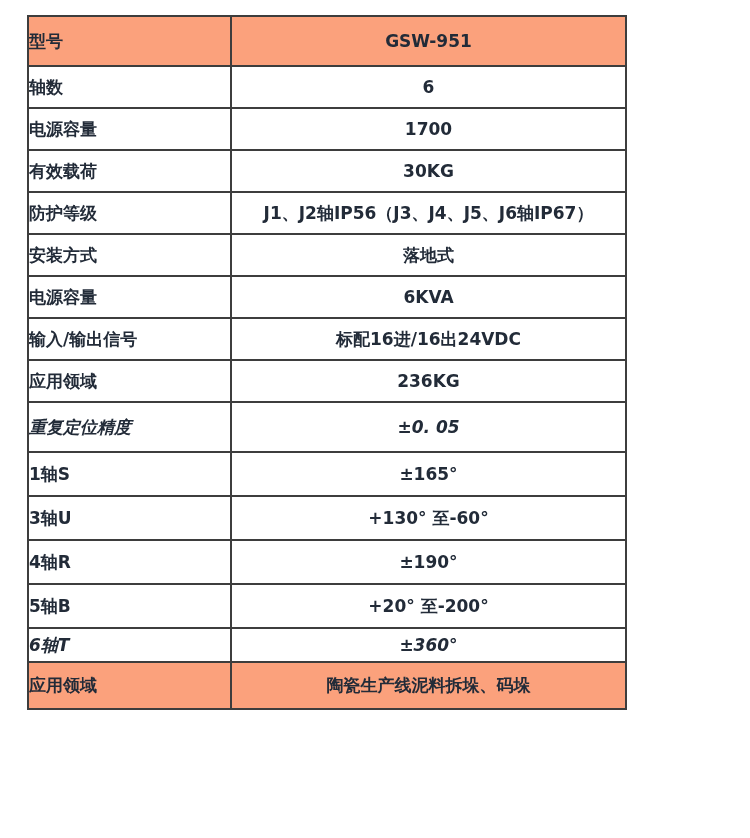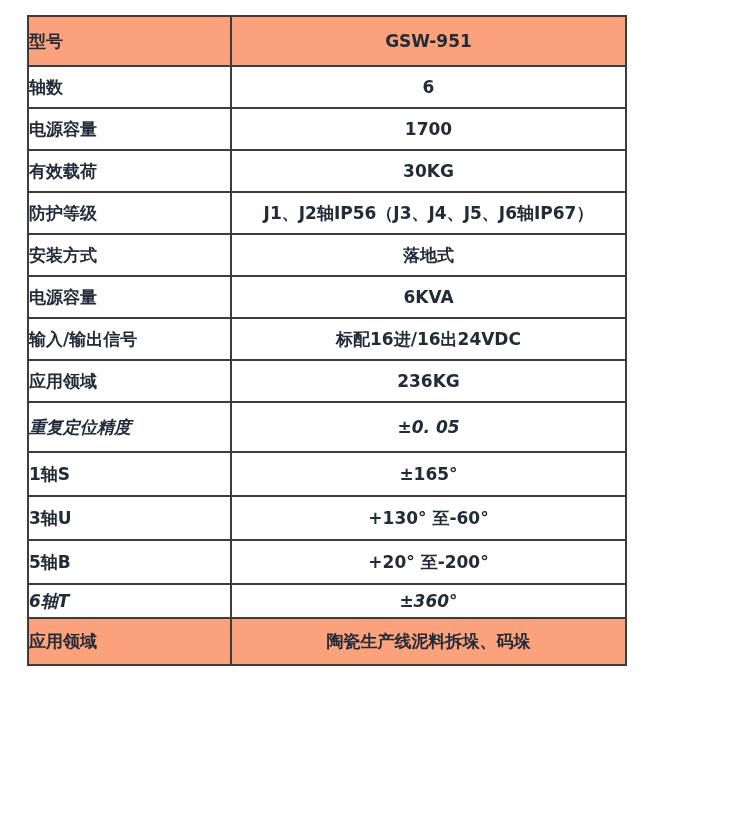--- a/index.html
+++ b/index.html
@@ -107,20 +107,24 @@
         </tr>
         <tr class="t-axis">
           <td class="label-cell">1轴S</td>
           <td class="value-cell">±165°</td>
         </tr>
         <tr class="t-axis">
           <td class="label-cell">3轴U</td>
           <td class="value-cell">+130° 至-60°</td>
         </tr>
         <tr class="t-axis">
+          <td class="label-cell">4轴R</td>
+          <td class="value-cell">±190°</td>
+        </tr>
+        <tr class="t-axis">
           <td class="label-cell">5轴B</td>
           <td class="value-cell">+20° 至-200°</td>
         </tr>
         <tr class="t-axis-last">
           <td class="label-cell">6轴T</td>
           <td class="value-cell">±360°</td>
         </tr>
         <tr class="t-footer orange">
           <td class="label-cell">应用领域</td>
           <td class="value-cell">陶瓷生产线泥料拆垛、码垛</td>

